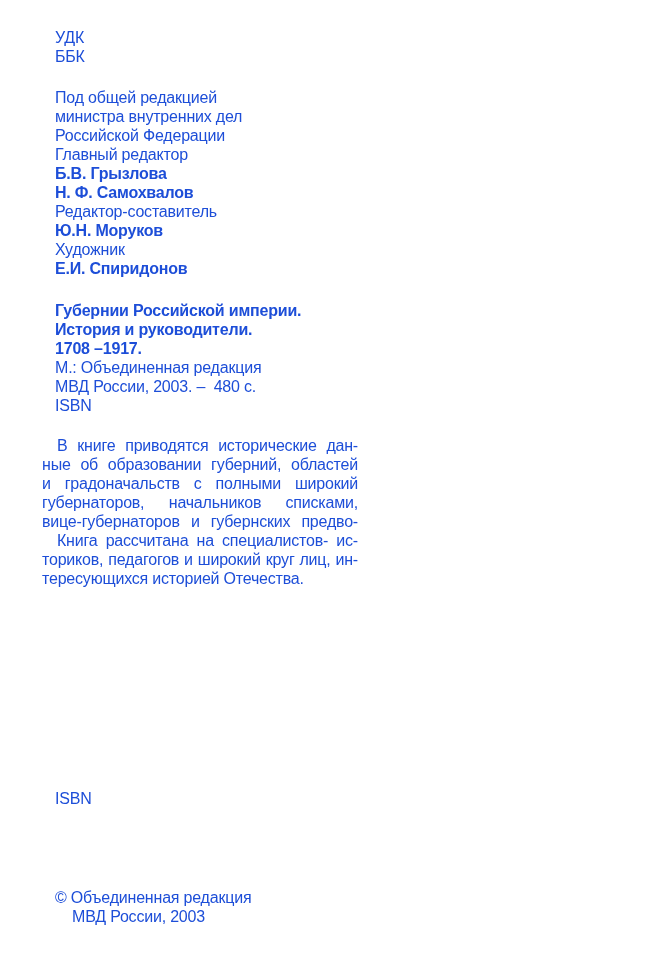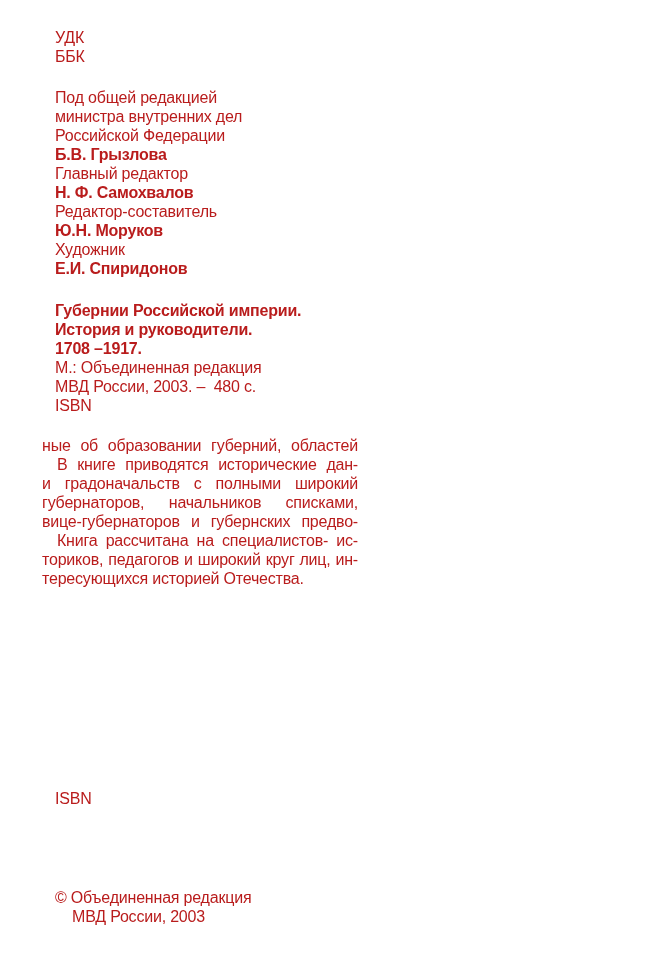--- a/index.html
+++ b/index.html
@@ -8,21 +8,21 @@
     background: #ffffff;
   }
   .page {
     position: relative;
     width: 650px;
     height: 972px;
     background: #ffffff;
     font-family: "Liberation Sans", "DejaVu Sans", sans-serif;
     font-size: 16px;
     line-height: 19px;
-    color: #b91c1c;
+    color: #1d4ed8;
     letter-spacing: -0.2px;
     overflow: hidden;
   }
   .abs { position: absolute; }
   .line { white-space: pre; }
   .b { font-weight: bold; }
 
   .block-udk      { left: 55px; top: 28px; }
   .block-editors  { left: 55px; top: 88px; }
   .block-imprint  { left: 55px; top: 301px; }
@@ -50,41 +50,41 @@
 
   <div class="abs block-udk">
     <div class="line">УДК</div>
     <div class="line">ББК</div>
   </div>
 
   <div class="abs block-editors">
     <div class="line">Под общей редакцией</div>
     <div class="line">министра внутренних дел</div>
     <div class="line">Российской Федерации</div>
+    <div class="line">Главный редактор</div>
     <div class="line b">Б.В. Грызлова</div>
-    <div class="line">Главный редактор</div>
     <div class="line b">Н. Ф. Самохвалов</div>
     <div class="line">Редактор-составитель</div>
     <div class="line b">Ю.Н. Моруков</div>
     <div class="line">Художник</div>
     <div class="line b">Е.И. Спиридонов</div>
   </div>
 
   <div class="abs block-imprint">
     <div class="line b">Губернии Российской империи.</div>
     <div class="line b">История и руководители.</div>
     <div class="line b">1708 –1917.</div>
     <div class="line">М.: Объединенная редакция</div>
     <div class="line">МВД России, 2003. –  480 с.</div>
     <div class="line">ISBN</div>
   </div>
 
   <div class="abs block-annot">
+    <div class="jline indent">В книге приводятся исторические дан-</div>
     <div class="jline">ные об образовании губерний, областей</div>
-    <div class="jline indent">В книге приводятся исторические дан-</div>
     <div class="jline">и градоначальств с полными широкий</div>
     <div class="jline">губернаторов, начальников списками,</div>
     <div class="jline">вице-губернаторов и губернских предво-</div>
     <div class="jline indent">Книга рассчитана на специалистов- ис-</div>
     <div class="jline">ториков, педагогов и широкий круг лиц, ин-</div>
     <div class="jlast">тересующихся историей Отечества.</div>
   </div>
 
   <div class="abs block-isbn2">
     <div class="line">ISBN</div>

